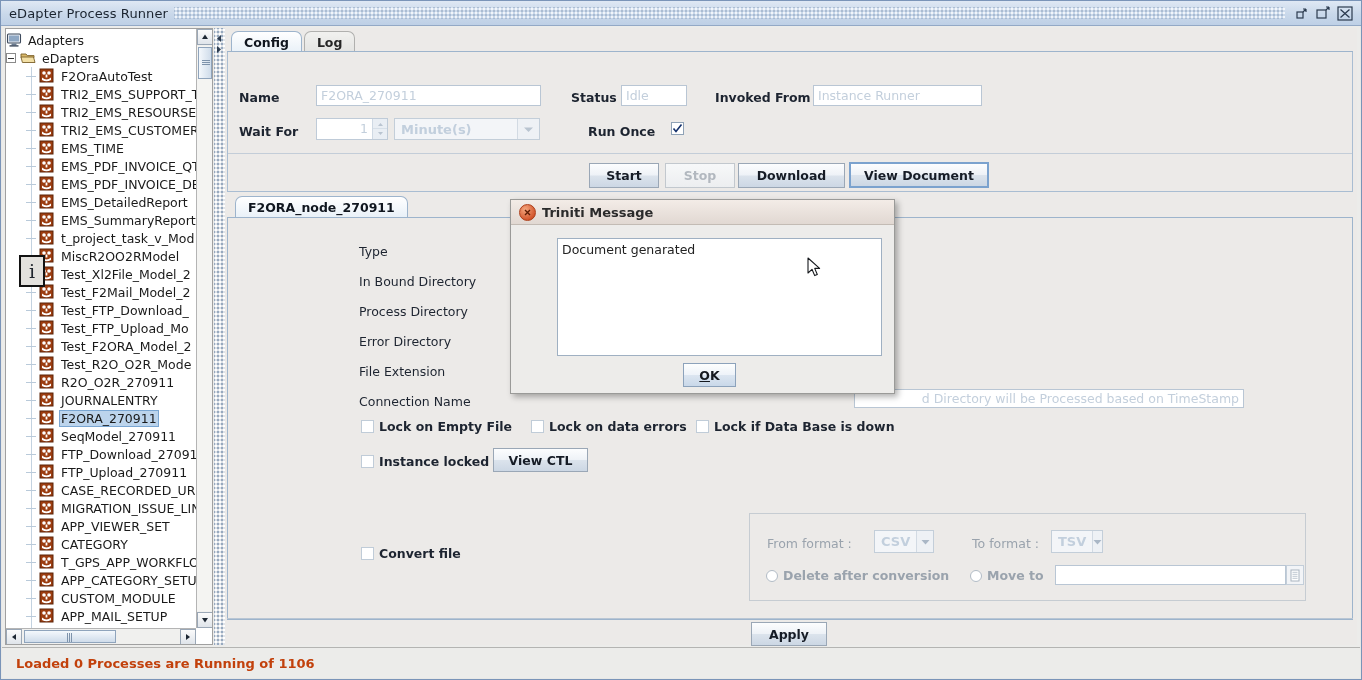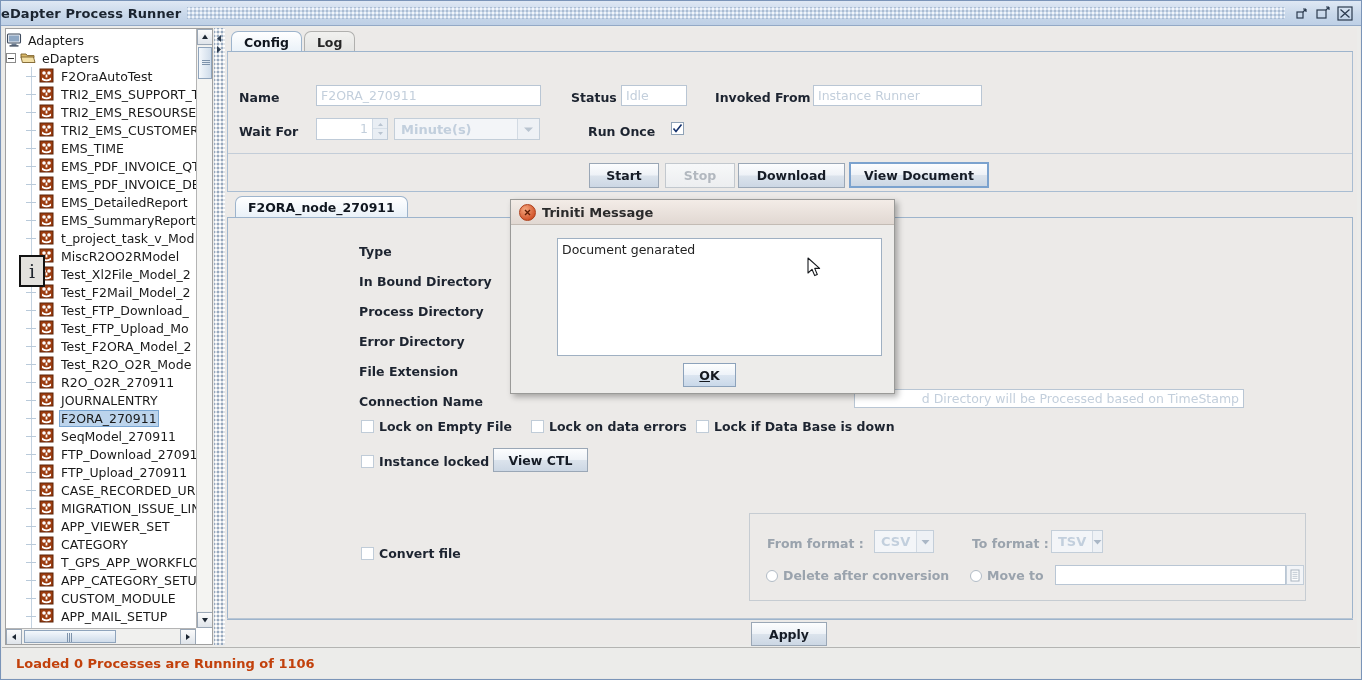--- a/index.html
+++ b/index.html
@@ -18,22 +18,22 @@
     background: #e8e8e6;
     border: 1px solid #7a94b8;
   }
   #titlebar {
     position: absolute; left: 0; top: 0; width: 1360px; height: 25px;
     background: linear-gradient(to bottom, #dfe8f4 0%, #c9d8ea 55%, #bed0e6 100%);
     border-bottom: 1px solid #93a9c6;
     display: flex; align-items: center;
   }
   #titlebar .ttl {
-    font-weight: bold; font-size: 13px; color: #1b2430;
-    letter-spacing: .1px;
+    font-weight: normal; font-size: 13px; color: #1b2430;
+    padding-left: 8px; letter-spacing: .1px;
     font-family: "DejaVu Sans", sans-serif;
   }
   #titlebar .grip {
     flex: 1; height: 12px; margin: 0 6px;
     background-image: radial-gradient(#ffffff 40%, transparent 41%),
                       radial-gradient(#9fb2ca 40%, transparent 41%);
     background-size: 4px 4px, 4px 4px;
     background-position: 0 0, 2px 2px;
     opacity: .75;
   }
@@ -193,21 +193,21 @@
   }
   .btn.dis { color: #b2b8bf; background: linear-gradient(to bottom,#f7f8f9,#eceef0); border-color: #c2c8ce; }
   .btn.focus { border: 2px solid #7ba2ce; }
   
   #nodearea { position: absolute; left: 2px; top: 167px; right: 4px; height: 425px; }
   #nodepanel {
     position: absolute; left: 0; top: 22px; right: 0; bottom: 0;
     border: 1px solid #9db4cc; background: #eceae8;
   }
   .frow { position: absolute; display: flex; align-items: center; }
-  .flabel { font-weight: bold; font-size: 12.5px; color: #1d2430; }
+  .flabel { font-weight: normal; font-size: 12.5px; color: #1d2430; }
   .cbtext { font-weight: bold; font-size: 12.5px; color: #1d2430; margin-left: 5px; }
   .cbtext.dis { color: #9aa3ad; }
   #convertbox {
     position: absolute; left: 521px; top: 295px; width: 557px; height: 88px;
     border: 1px solid #c6ccd2; background: #eceae8;
   }
   .radio {
     width: 12px; height: 12px; border: 1px solid #b2bcc6; border-radius: 50%;
     background: #fff; flex: 0 0 auto; cursor: pointer;
   }

